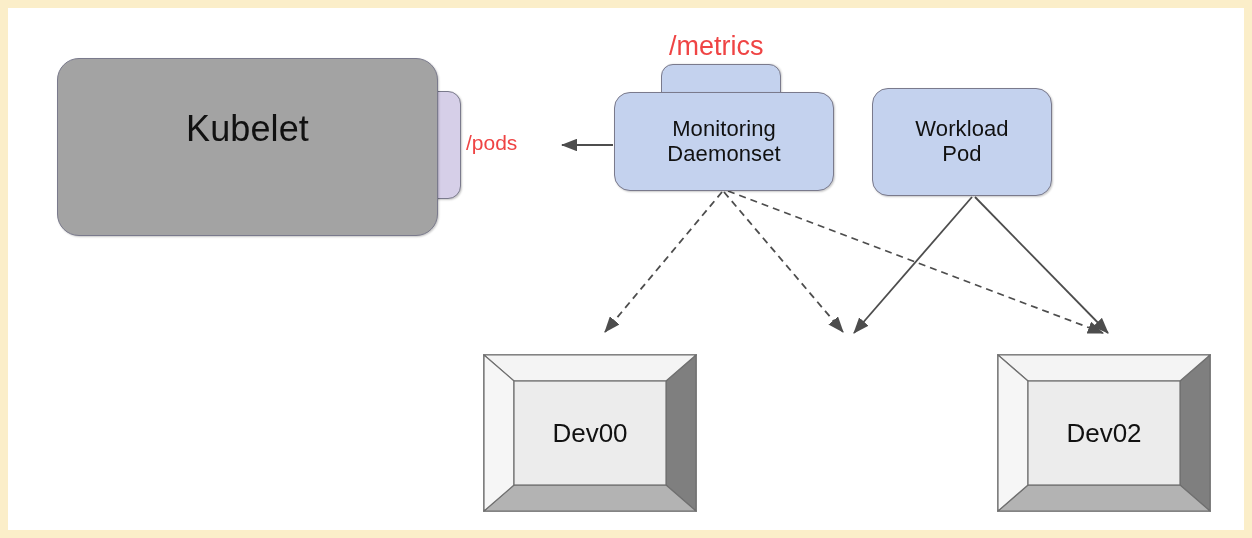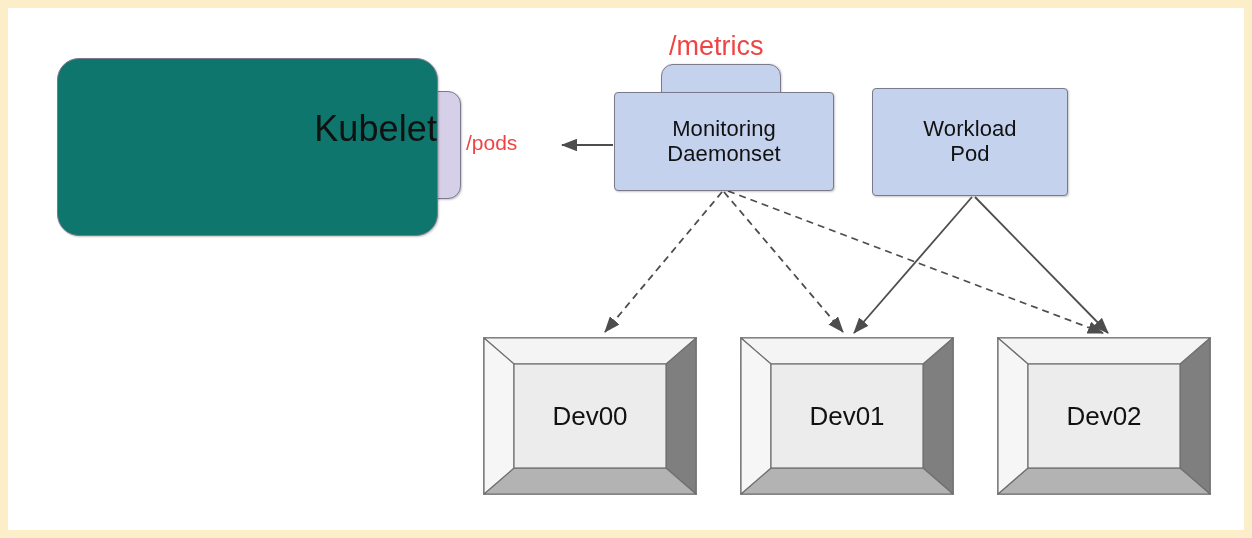--- a/index.html
+++ b/index.html
@@ -41,25 +41,25 @@
     display: flex;
     align-items: center;
     justify-content: center;
     text-align: center;
     color: #111111;
     z-index: 20;
   }
 
   .rounded-node {
     border: 1.4px solid #7a7a8c;
-    border-radius: 4px;
+    border-radius: 16px;
     box-shadow: 1px 1px 2px rgba(0,0,0,0.22);
   }
 
-  .purple { background: #0f766e; justify-content: flex-end; }
+  .purple { background: #a3a3a3; }
   .blue   { background: #c4d2ee; }
 
   .node-label {
     line-height: 1.12;
     white-space: pre-line;
     letter-spacing: 0.1px;
   }
 
   
   #kubelet-node {
@@ -139,34 +139,35 @@
     font-size: 27px;
     color: #ef4444;
     z-index: 25;
     white-space: nowrap;
   }
 
   
   #workload-node {
     left: 872px;
     top: 88px;
-    width: 196px;
+    width: 180px;
     height: 108px;
     z-index: 22;
   }
   #workload-node .node-label {
     font-size: 22px;
   }
 
   
   .device {
     position: absolute;
     width: 214px;
     height: 158px;
     z-index: 18;
+    margin-top: 17px;
   }
   .device svg { display: block; }
   .device-label {
     position: absolute;
     left: 0;
     top: 0;
     width: 214px;
     height: 158px;
     display: flex;
     align-items: center;
@@ -259,31 +260,20 @@
 
       <polygon points="1,1 213,1 183,27 31,27" fill="#f4f4f4" stroke="#6f6f6f" stroke-width="1.2"></polygon>
 
       <polygon points="1,1 1,157 31,131 31,27" fill="#f6f6f6" stroke="#6f6f6f" stroke-width="1.2"></polygon>
 
       <rect x="31" y="27" width="152" height="104" fill="#ececec" stroke="#6f6f6f" stroke-width="1.2"></rect>
     </svg>
     <div class="device-label">Dev00</div>
   </div>
 
-  <div id="device-1" class="device">
-    <svg width="214" height="158" viewBox="0 0 214 158" xmlns="http://www.w3.org/2000/svg">
-      <rect x="1" y="1" width="212" height="156" fill="#f2f2f2" stroke="#6f6f6f" stroke-width="1.4"></rect>
-      <polygon points="213,1 213,157 183,131 183,27" fill="#7f7f7f" stroke="#6f6f6f" stroke-width="1.2"></polygon>
-      <polygon points="1,157 213,157 183,131 31,131" fill="#b3b3b3" stroke="#6f6f6f" stroke-width="1.2"></polygon>
-      <polygon points="1,1 213,1 183,27 31,27" fill="#f4f4f4" stroke="#6f6f6f" stroke-width="1.2"></polygon>
-      <polygon points="1,1 1,157 31,131 31,27" fill="#f6f6f6" stroke="#6f6f6f" stroke-width="1.2"></polygon>
-      <rect x="31" y="27" width="152" height="104" fill="#ececec" stroke="#6f6f6f" stroke-width="1.2"></rect>
-    </svg>
-    <div class="device-label">Dev01</div>
-  </div>
 
   <div id="device-2" class="device">
     <svg width="214" height="158" viewBox="0 0 214 158" xmlns="http://www.w3.org/2000/svg">
       <rect x="1" y="1" width="212" height="156" fill="#f2f2f2" stroke="#6f6f6f" stroke-width="1.4"></rect>
       <polygon points="213,1 213,157 183,131 183,27" fill="#7f7f7f" stroke="#6f6f6f" stroke-width="1.2"></polygon>
       <polygon points="1,157 213,157 183,131 31,131" fill="#b3b3b3" stroke="#6f6f6f" stroke-width="1.2"></polygon>
       <polygon points="1,1 213,1 183,27 31,27" fill="#f4f4f4" stroke="#6f6f6f" stroke-width="1.2"></polygon>
       <polygon points="1,1 1,157 31,131 31,27" fill="#f6f6f6" stroke="#6f6f6f" stroke-width="1.2"></polygon>
       <rect x="31" y="27" width="152" height="104" fill="#ececec" stroke="#6f6f6f" stroke-width="1.2"></rect>
     </svg>

